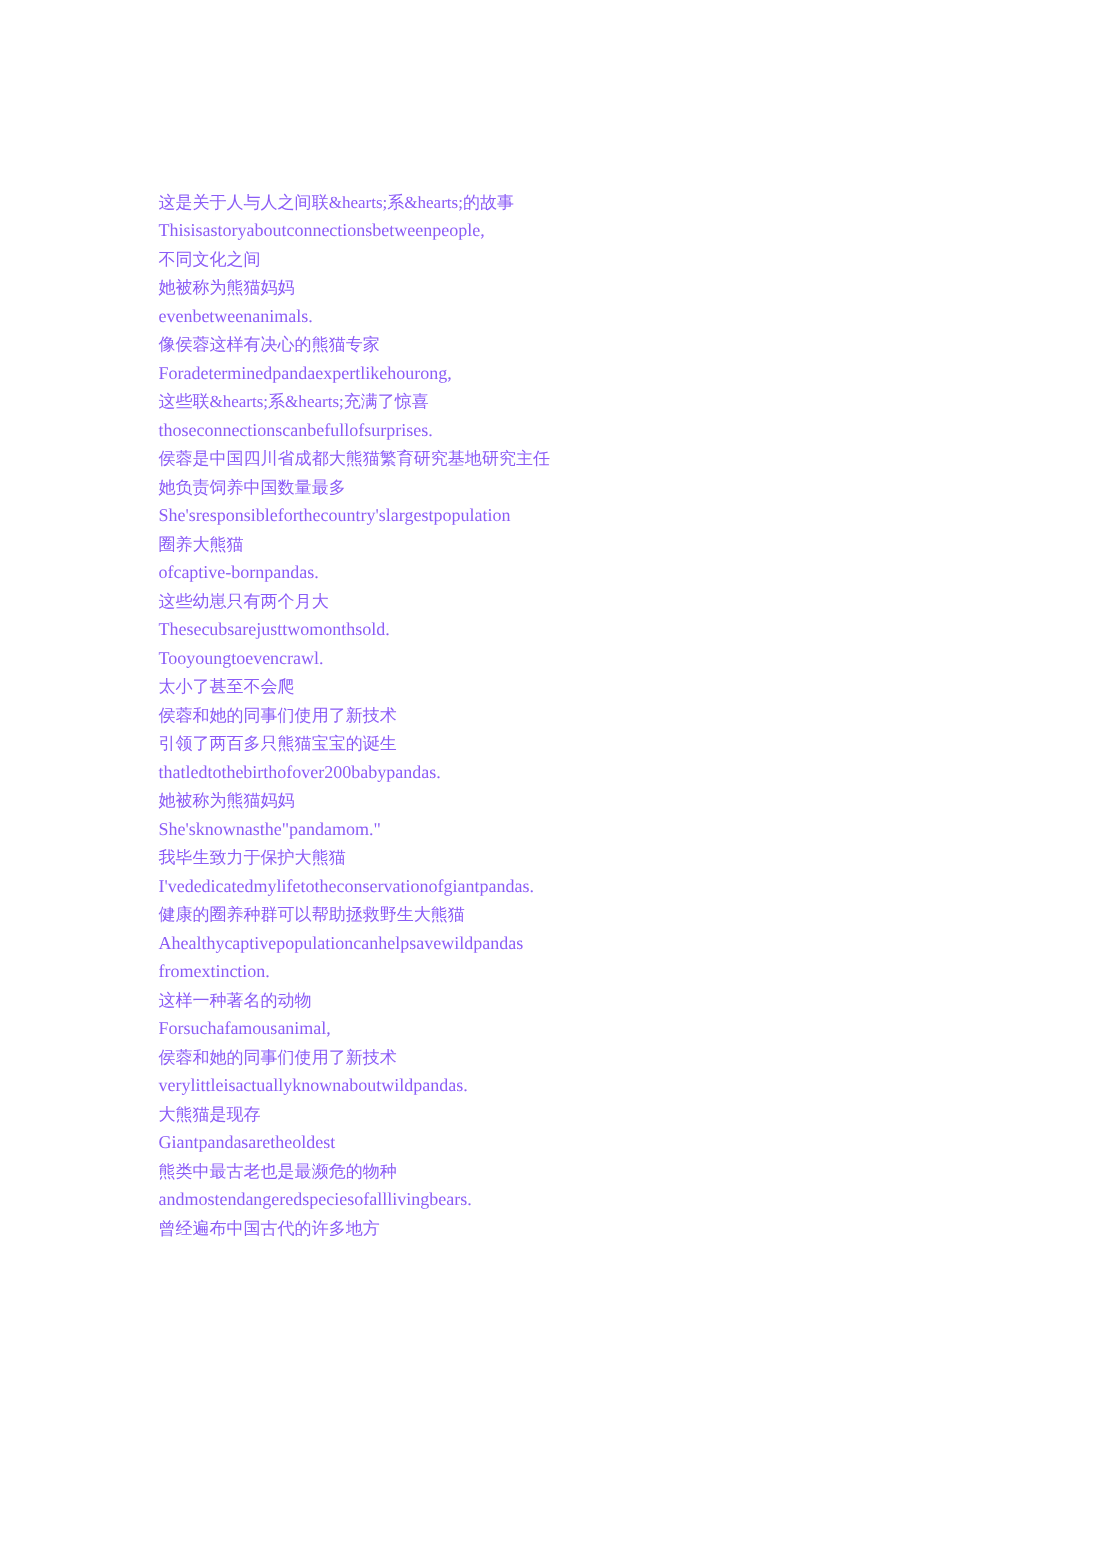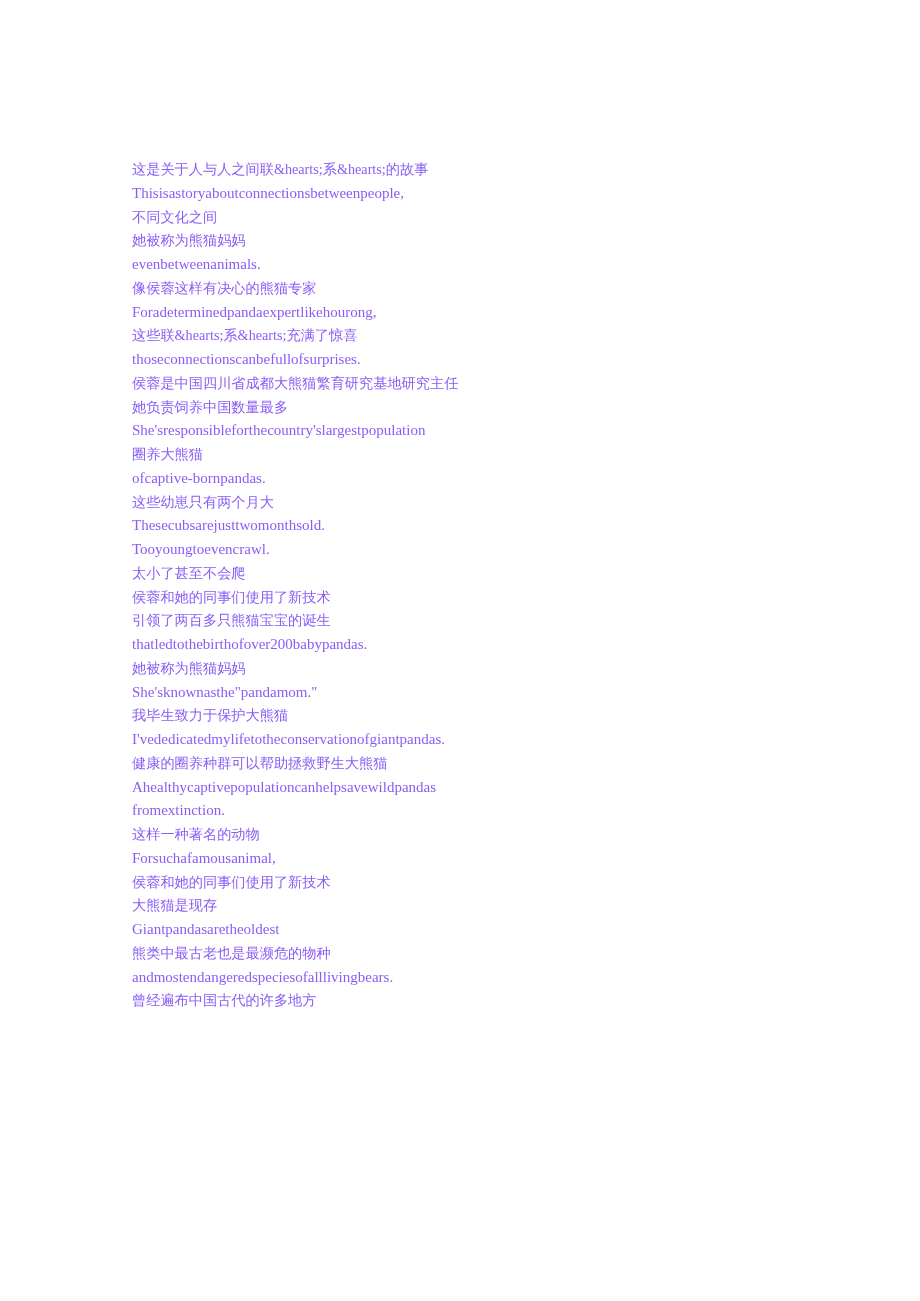--- a/index.html
+++ b/index.html
@@ -75,19 +75,20 @@
       <div class="line zh">她被称为熊猫妈妈</div>
       <div class="line en">She'sknownasthe"pandamom."</div>
       <div class="line zh">我毕生致力于保护大熊猫</div>
       <div class="line en">I'vededicatedmylifetotheconservationofgiantpandas.</div>
       <div class="line zh">健康的圈养种群可以帮助拯救野生大熊猫</div>
       <div class="line en">Ahealthycaptivepopulationcanhelpsavewildpandas</div>
       <div class="line en">fromextinction.</div>
       <div class="line zh">这样一种著名的动物</div>
       <div class="line en">Forsuchafamousanimal,</div>
       <div class="line zh">侯蓉和她的同事们使用了新技术</div>
+      <div class="line en">verylittleisactuallyknownaboutwildpandas.</div>
       <div class="line zh">大熊猫是现存</div>
       <div class="line en">Giantpandasaretheoldest</div>
       <div class="line zh">熊类中最古老也是最濒危的物种</div>
       <div class="line en">andmostendangeredspeciesofalllivingbears.</div>
       <div class="line zh">曾经遍布中国古代的许多地方</div>
     </div>
 </div>
 
 </body></html>

